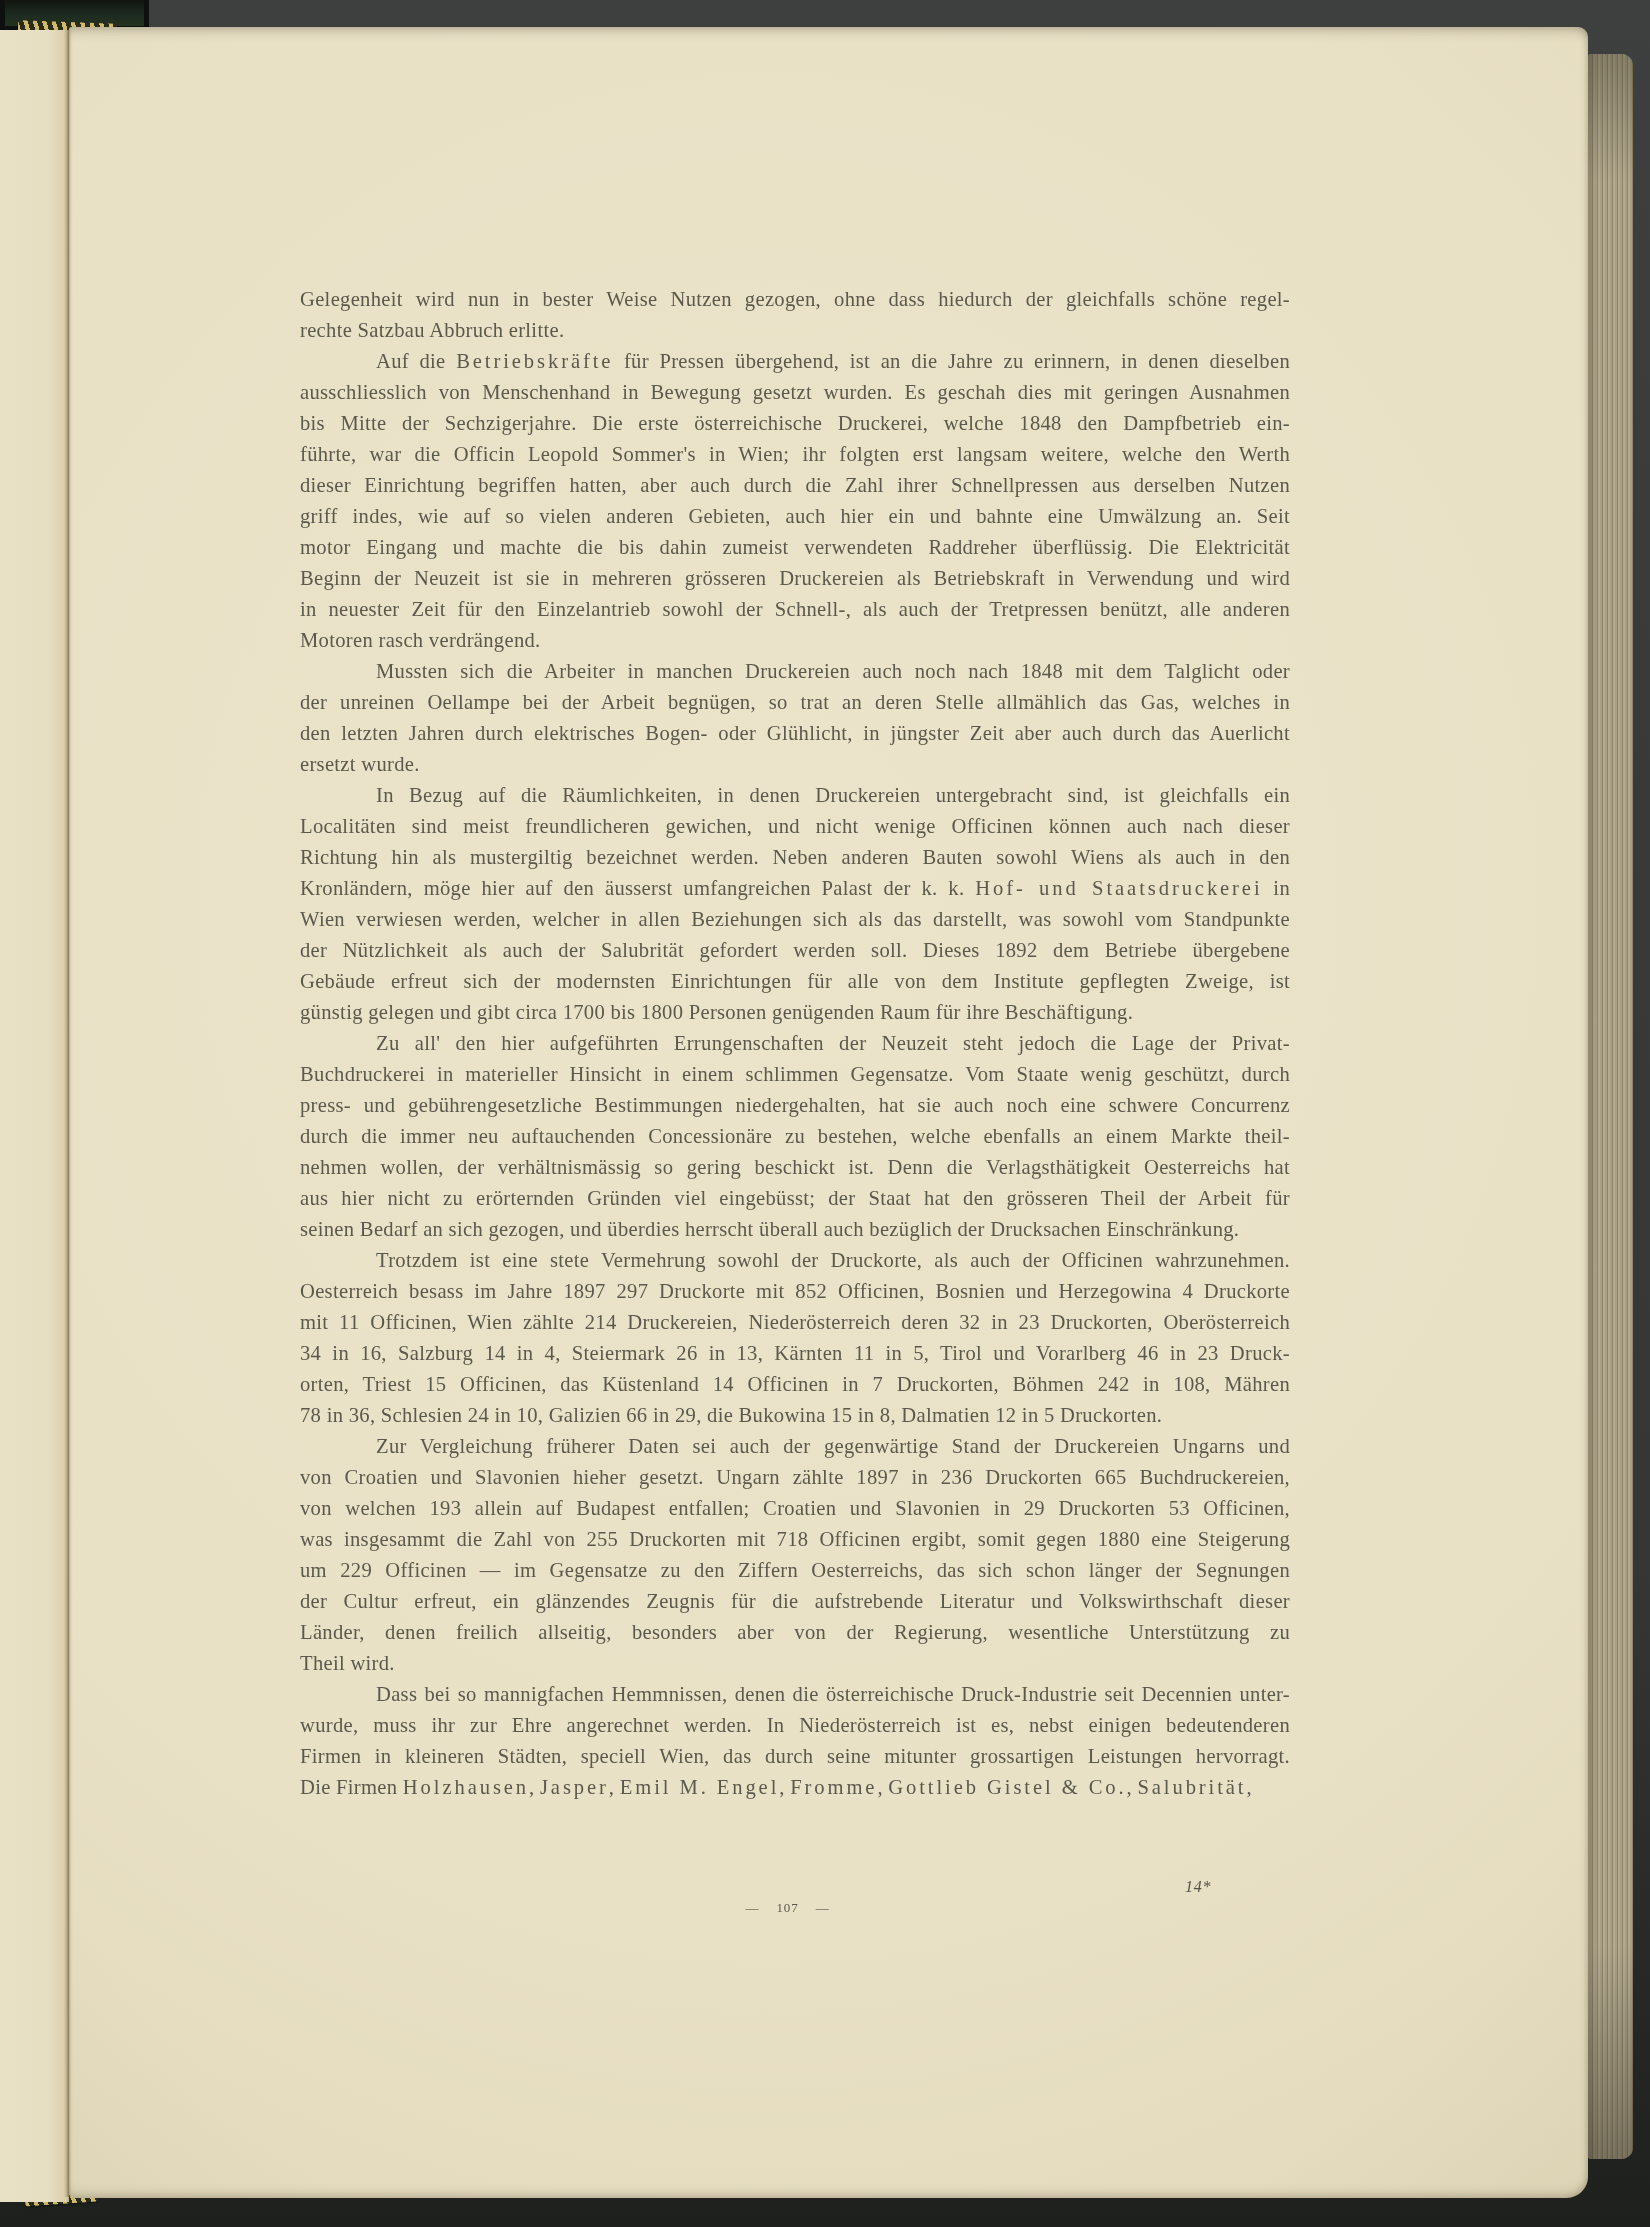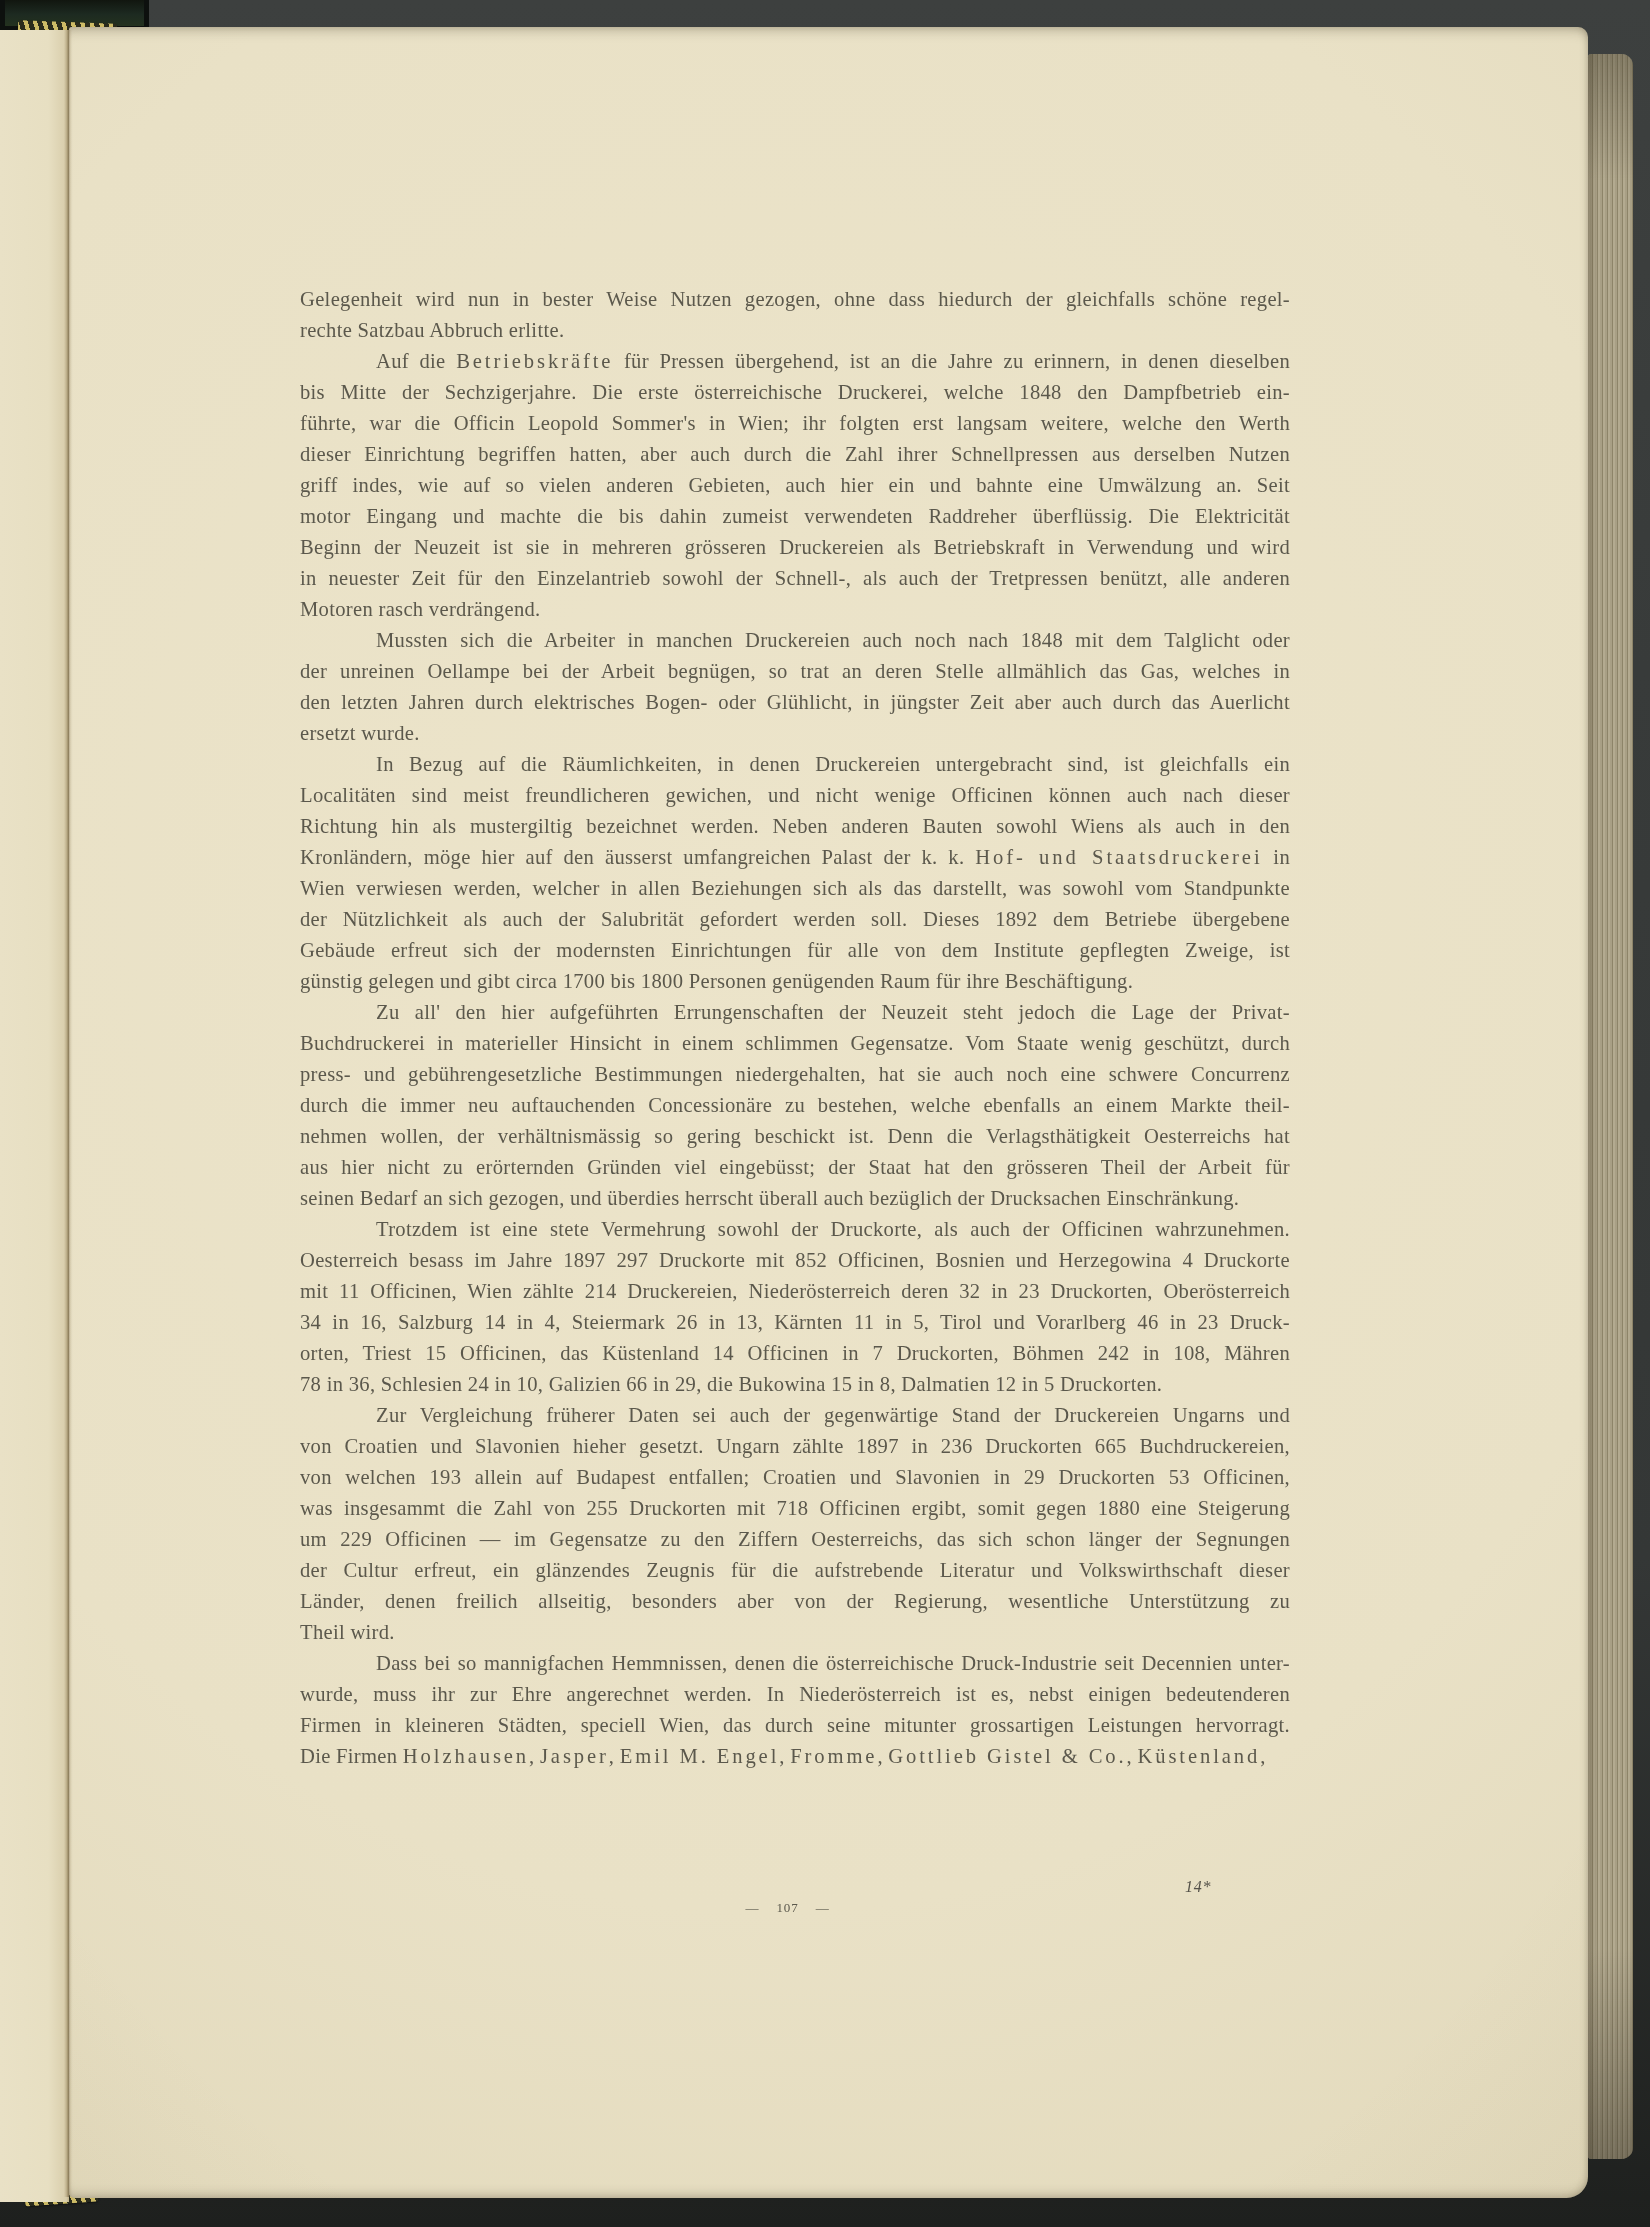--- a/index.html
+++ b/index.html
@@ -66,20 +66,21 @@
   <div class="gutter-shadow"></div>
   <div class="fore-edge"></div>
 
   <div class="text-block" id="text-block">
       <div>
         <div class="line">Gelegenheit wird nun in bester Weise Nutzen gezogen, ohne dass hiedurch der gleichfalls schöne regel-</div>
         <div class="line last">rechte Satzbau Abbruch erlitte.</div>
       </div>
       <div>
         <div class="line indent">Auf die <span class="sperr">Betriebskräfte</span> für Pressen übergehend, ist an die Jahre zu erinnern, in denen dieselben</div>
+        <div class="line">ausschliesslich von Menschenhand in Bewegung gesetzt wurden. Es geschah dies mit geringen Ausnahmen</div>
         <div class="line">bis Mitte der Sechzigerjahre. Die erste österreichische Druckerei, welche 1848 den Dampfbetrieb ein-</div>
         <div class="line">führte, war die Officin Leopold Sommer's in Wien; ihr folgten erst langsam weitere, welche den Werth</div>
         <div class="line">dieser Einrichtung begriffen hatten, aber auch durch die Zahl ihrer Schnellpressen aus derselben Nutzen</div>
         <div class="line">griff indes, wie auf so vielen anderen Gebieten, auch hier ein und bahnte eine Umwälzung an. Seit</div>
         <div class="line">motor Eingang und machte die bis dahin zumeist verwendeten Raddreher überflüssig. Die Elektricität</div>
         <div class="line">Beginn der Neuzeit ist sie in mehreren grösseren Druckereien als Betriebskraft in Verwendung und wird</div>
         <div class="line">in neuester Zeit für den Einzelantrieb sowohl der Schnell-, als auch der Tretpressen benützt, alle anderen</div>
         <div class="line last">Motoren rasch verdrängend.</div>
       </div>
       <div>
@@ -122,20 +123,20 @@
         <div class="line">was insgesammt die Zahl von 255 Druckorten mit 718 Officinen ergibt, somit gegen 1880 eine Steigerung</div>
         <div class="line">um 229 Officinen — im Gegensatze zu den Ziffern Oesterreichs, das sich schon länger der Segnungen</div>
         <div class="line">der Cultur erfreut, ein glänzendes Zeugnis für die aufstrebende Literatur und Volkswirthschaft dieser</div>
         <div class="line">Länder, denen freilich allseitig, besonders aber von der Regierung, wesentliche Unterstützung zu</div>
         <div class="line last">Theil wird.</div>
       </div>
       <div>
         <div class="line indent">Dass bei so mannigfachen Hemmnissen, denen die österreichische Druck-Industrie seit Decennien unter-</div>
         <div class="line">wurde, muss ihr zur Ehre angerechnet werden. In Niederösterreich ist es, nebst einigen bedeutenderen</div>
         <div class="line">Firmen in kleineren Städten, speciell Wien, das durch seine mitunter grossartigen Leistungen hervorragt.</div>
-        <div class="line last">Die Firmen <span class="sperr">Holzhausen</span>, <span class="sperr">Jasper</span>, <span class="sperr">Emil M. Engel</span>, <span class="sperr">Fromme</span>, <span class="sperr">Gottlieb Gistel &amp; Co.</span>, <span class="sperr">Küstenland</span>,</div>
+        <div class="line last">Die Firmen <span class="sperr">Holzhausen</span>, <span class="sperr">Jasper</span>, <span class="sperr">Emil M. Engel</span>, <span class="sperr">Fromme</span>, <span class="sperr">Gottlieb Gistel &amp; Co.</span>, <span class="sperr">Salubrität</span>,</div>
       </div>
     </div>
 
   <div class="sig-mark">14*</div>
   <div class="footer-pageno">— 107 —</div>
 </div>
 
 
 </body></html>

